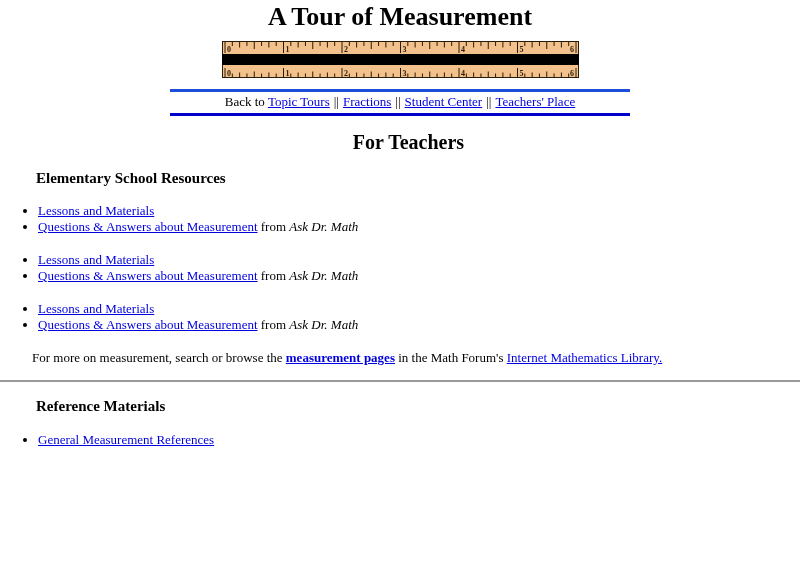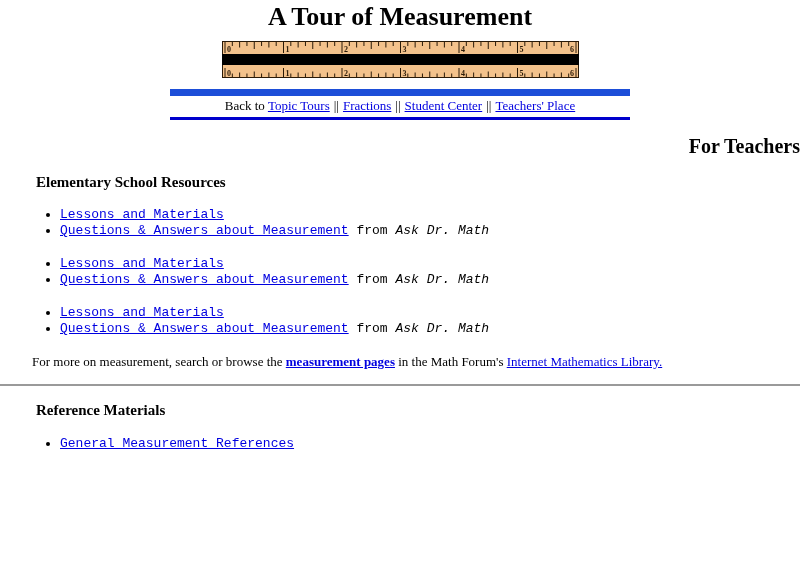--- a/index.html
+++ b/index.html
@@ -17,47 +17,46 @@
     margin: 0; padding-top: 2px;
     font-size: 26px; line-height: 1.12;
     font-weight: bold; text-align: center;
   }
   .ruler-wrap { text-align: center; margin-top: 10px; height: 37px; }
   .ruler-wrap svg { display: inline-block; vertical-align: top; }
 
   .topnav {
     width: 460px;
     margin: 11px auto 0 auto;
-    border-top: 7px solid #1d4ed8;
+    border-top: 3px solid #1d4ed8;
     border-bottom: 3px solid #0000cc;
     padding: 2px 0 3px 0;
     text-align: center;
     font-size: 13px;
     line-height: 16px;
   }
   .topnav .sep { margin: 0 4px; color:#000; }
 
   a { color: #0000e0; text-decoration: underline; cursor: pointer; }
   a.bold { font-weight: bold; margin-top: 11px; }
 
   h2.section-heading {
     margin: 15px 0 0 17px;
     font-size: 20px; line-height: 1.12;
-    font-weight: bold; text-align: right; font-family: Liberation Serif, serif;
+    font-weight: bold; text-align: center; font-family: Liberation Serif, serif;
   }
   h3.sub-heading {
     margin: 16px 0 0 36px;
     font-size: 15px; line-height: 1.15;
     font-weight: bold;
   }
   ul.res-list {
     margin: 16px 0 16px 0;
-    padding-left: 60px;
+    padding-left: 38px;
     list-style: disc;
-    font-family: Liberation Mono, monospace;
   }
   ul.res-list li { line-height: 16.5px; font-size: 13px; }
   p.more {
     margin: 8px 0 0 32px;
     font-size: 13px; line-height: 16.5px;
   }
   hr.divider {
     border: none; height: 2px;
     background: #9a9a9a;
     margin: 14px 0 0 0;

